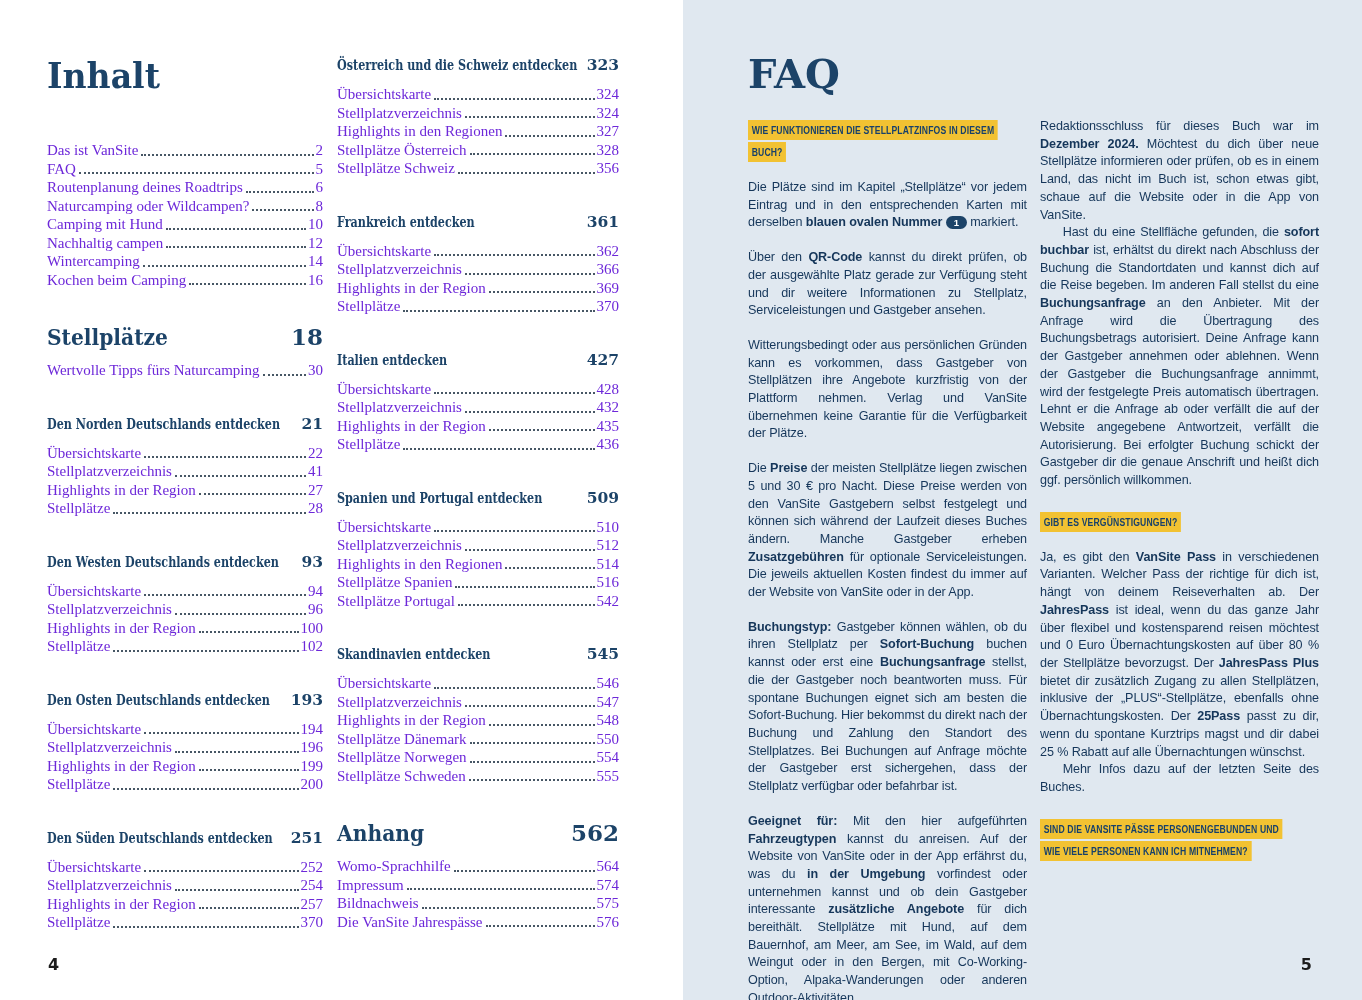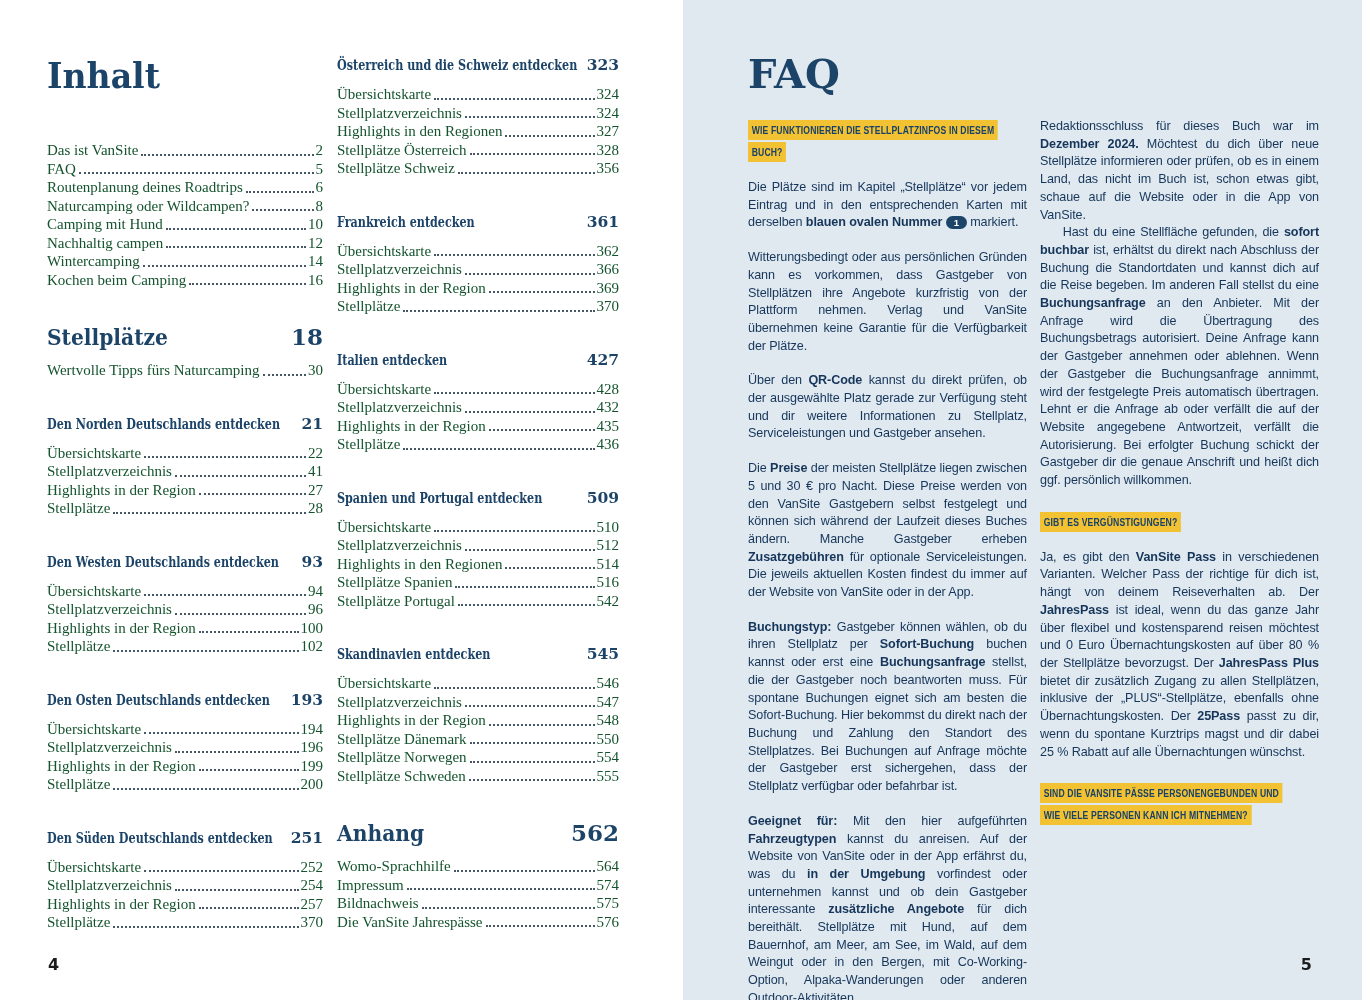--- a/index.html
+++ b/index.html
@@ -23,21 +23,21 @@
               font-weight:bold; color:#1c4368; font-size:15.5px; line-height:19px; }
   .sec-label { flex:1; min-width:0; white-space:nowrap;
                transform:scaleX(.72); transform-origin:0 50%; }
   .sec-page { margin-left:8px; }
   .toc-section.large .sec-head { font-size:23px; line-height:27px; }
   .toc-section.large .sec-label { transform:scaleX(.88); }
 
   .entries { margin-top:11px; }
   .entries.no-head { margin-top:0; }
   .toc-row { display:flex; align-items:flex-end; font-family:"Liberation Serif",serif;
-             font-size:15px; line-height:18.5px; color:#14532d; }
+             font-size:15px; line-height:18.5px; color:#6d28d9; }
   .toc-label { white-space:nowrap; }
   .dots { flex:1; min-width:8px; border-bottom:2px dotted #46566400; 
           border-bottom:2px dotted #475765; margin:0 2px 4px 3px; }
   .toc-page { white-space:nowrap; }
 
   
   .page-right { width:679px; height:1000px; background:#e0e8f0; position:relative;
                 padding:52px 42px 0 65px; }
   .faq-title { font-family:"DejaVu Serif",serif; font-weight:bold; font-size:40px;
                line-height:44px; color:#1c4368; }
@@ -438,29 +438,30 @@
   </div>
   <div class="page-num left">4</div>
 </div>
 
 <div class="page-right">
   <div class="faq-title">FAQ</div>
   <div class="faq-cols">
     <div class="faq-col" id="faq-col1">
         <div class="question"><span class="q-scale"><span class="q-text">WIE FUNKTIONIEREN DIE STELLPLATZINFOS IN DIESEM BUCH?</span></span></div>
         <div class="para">Die Plätze sind im Kapitel „Stellplätze“ vor jedem Eintrag und in den entsprechenden Karten mit derselben <b>blauen ovalen Nummer</b> <span class="num-badge">1</span> markiert.</div>
+        <div class="para">Über den <b>QR-Code</b> kannst du direkt prüfen, ob der ausgewählte Platz gerade zur Verfügung steht und dir weitere Informationen zu Stellplatz, Serviceleistungen und Gastgeber ansehen.</div>
         <div class="para">Witterungsbedingt oder aus persönlichen Gründen kann es vorkommen, dass Gastgeber von Stellplätzen ihre Angebote kurzfristig von der Plattform nehmen. Verlag und VanSite übernehmen keine Garantie für die Verfügbarkeit der Plätze.</div>
-        <div class="para">Über den <b>QR-Code</b> kannst du direkt prüfen, ob der ausgewählte Platz gerade zur Verfügung steht und dir weitere Informationen zu Stellplatz, Serviceleistungen und Gastgeber ansehen.</div>
         <div class="para">Die <b>Preise</b> der meisten Stellplätze liegen zwischen 5 und 30 € pro Nacht. Diese Preise werden von den VanSite Gastgebern selbst festgelegt und können sich während der Laufzeit dieses Buches ändern. Manche Gastgeber erheben <b>Zusatzgebühren</b> für optionale Serviceleistungen. Die jeweils aktuellen Kosten findest du immer auf der Website von VanSite oder in der App.</div>
         <div class="para"><b>Buchungstyp:</b> Gastgeber können wählen, ob du ihren Stellplatz per <b>Sofort-Buchung</b> buchen kannst oder erst eine <b>Buchungsanfrage</b> stellst, die der Gastgeber noch beantworten muss. Für spontane Buchungen eignet sich am besten die Sofort-Buchung. Hier bekommst du direkt nach der Buchung und Zahlung den Standort des Stellplatzes. Bei Buchungen auf Anfrage möchte der Gastgeber erst sichergehen, dass der Stellplatz verfügbar oder befahrbar ist.</div>
         <div class="para"><b>Geeignet für:</b> Mit den hier aufgeführten <b>Fahrzeugtypen</b> kannst du anreisen. Auf der Website von VanSite oder in der App erfährst du, was du <b>in der Umgebung</b> vorfindest oder unternehmen kannst und ob dein Gastgeber interessante <b>zusätzliche Angebote</b> für dich bereithält. Stellplätze mit Hund, auf dem Bauernhof, am Meer, am See, im Wald, auf dem Weingut oder in den Bergen, mit Co-Working-Option, Alpaka-Wanderungen oder anderen Outdoor-Aktivitäten.</div>
       </div>
     <div class="faq-col" id="faq-col2">
         <div class="para">Redaktionsschluss für dieses Buch war im <b>Dezember 2024.</b> Möchtest du dich über neue Stellplätze informieren oder prüfen, ob es in einem Land, das nicht im Buch ist, schon etwas gibt, schaue auf die Website oder in die App von VanSite.</div>
         <div class="para flow">Hast du eine Stellfläche gefunden, die <b>sofort buchbar</b> ist, erhältst du direkt nach Abschluss der Buchung die Standortdaten und kannst dich auf die Reise begeben. Im anderen Fall stellst du eine <b>Buchungsanfrage</b> an den Anbieter. Mit der Anfrage wird die Übertragung des Buchungsbetrags autorisiert. Deine Anfrage kann der Gastgeber annehmen oder ablehnen. Wenn der Gastgeber die Buchungsanfrage annimmt, wird der festgelegte Preis automatisch übertragen. Lehnt er die Anfrage ab oder verfällt die auf der Website angegebene Antwortzeit, verfällt die Autorisierung. Bei erfolgter Buchung schickt der Gastgeber dir die genaue Anschrift und heißt dich ggf. persönlich willkommen.</div>
         <div class="question"><span class="q-scale"><span class="q-text">GIBT ES VERGÜNSTIGUNGEN?</span></span></div>
         <div class="para">Ja, es gibt den <b>VanSite Pass</b> in verschiedenen Varianten. Welcher Pass der richtige für dich ist, hängt von deinem Reiseverhalten ab. Der <b>JahresPass</b> ist ideal, wenn du das ganze Jahr über flexibel und kostensparend reisen möchtest und 0 Euro Übernachtungskosten auf über 80 % der Stellplätze bevorzugst. Der <b>JahresPass Plus</b> bietet dir zusätzlich Zugang zu allen Stellplätzen, inklusive der „PLUS“-Stellplätze, ebenfalls ohne Übernachtungskosten. Der <b>25Pass</b> passt zu dir, wenn du spontane Kurztrips magst und dir dabei 25 % Rabatt auf alle Übernachtungen wünschst.</div>
+        <div class="para flow">Mehr Infos dazu auf der letzten Seite des Buches.</div>
         <div class="question"><span class="q-scale"><span class="q-text">SIND DIE VANSITE PÄSSE PERSONENGEBUNDEN UND
 WIE VIELE PERSONEN KANN ICH MITNEHMEN?</span></span></div>
       </div>
   </div>
   <div class="page-num right">5</div>
 </div>
 
 </body></html>

